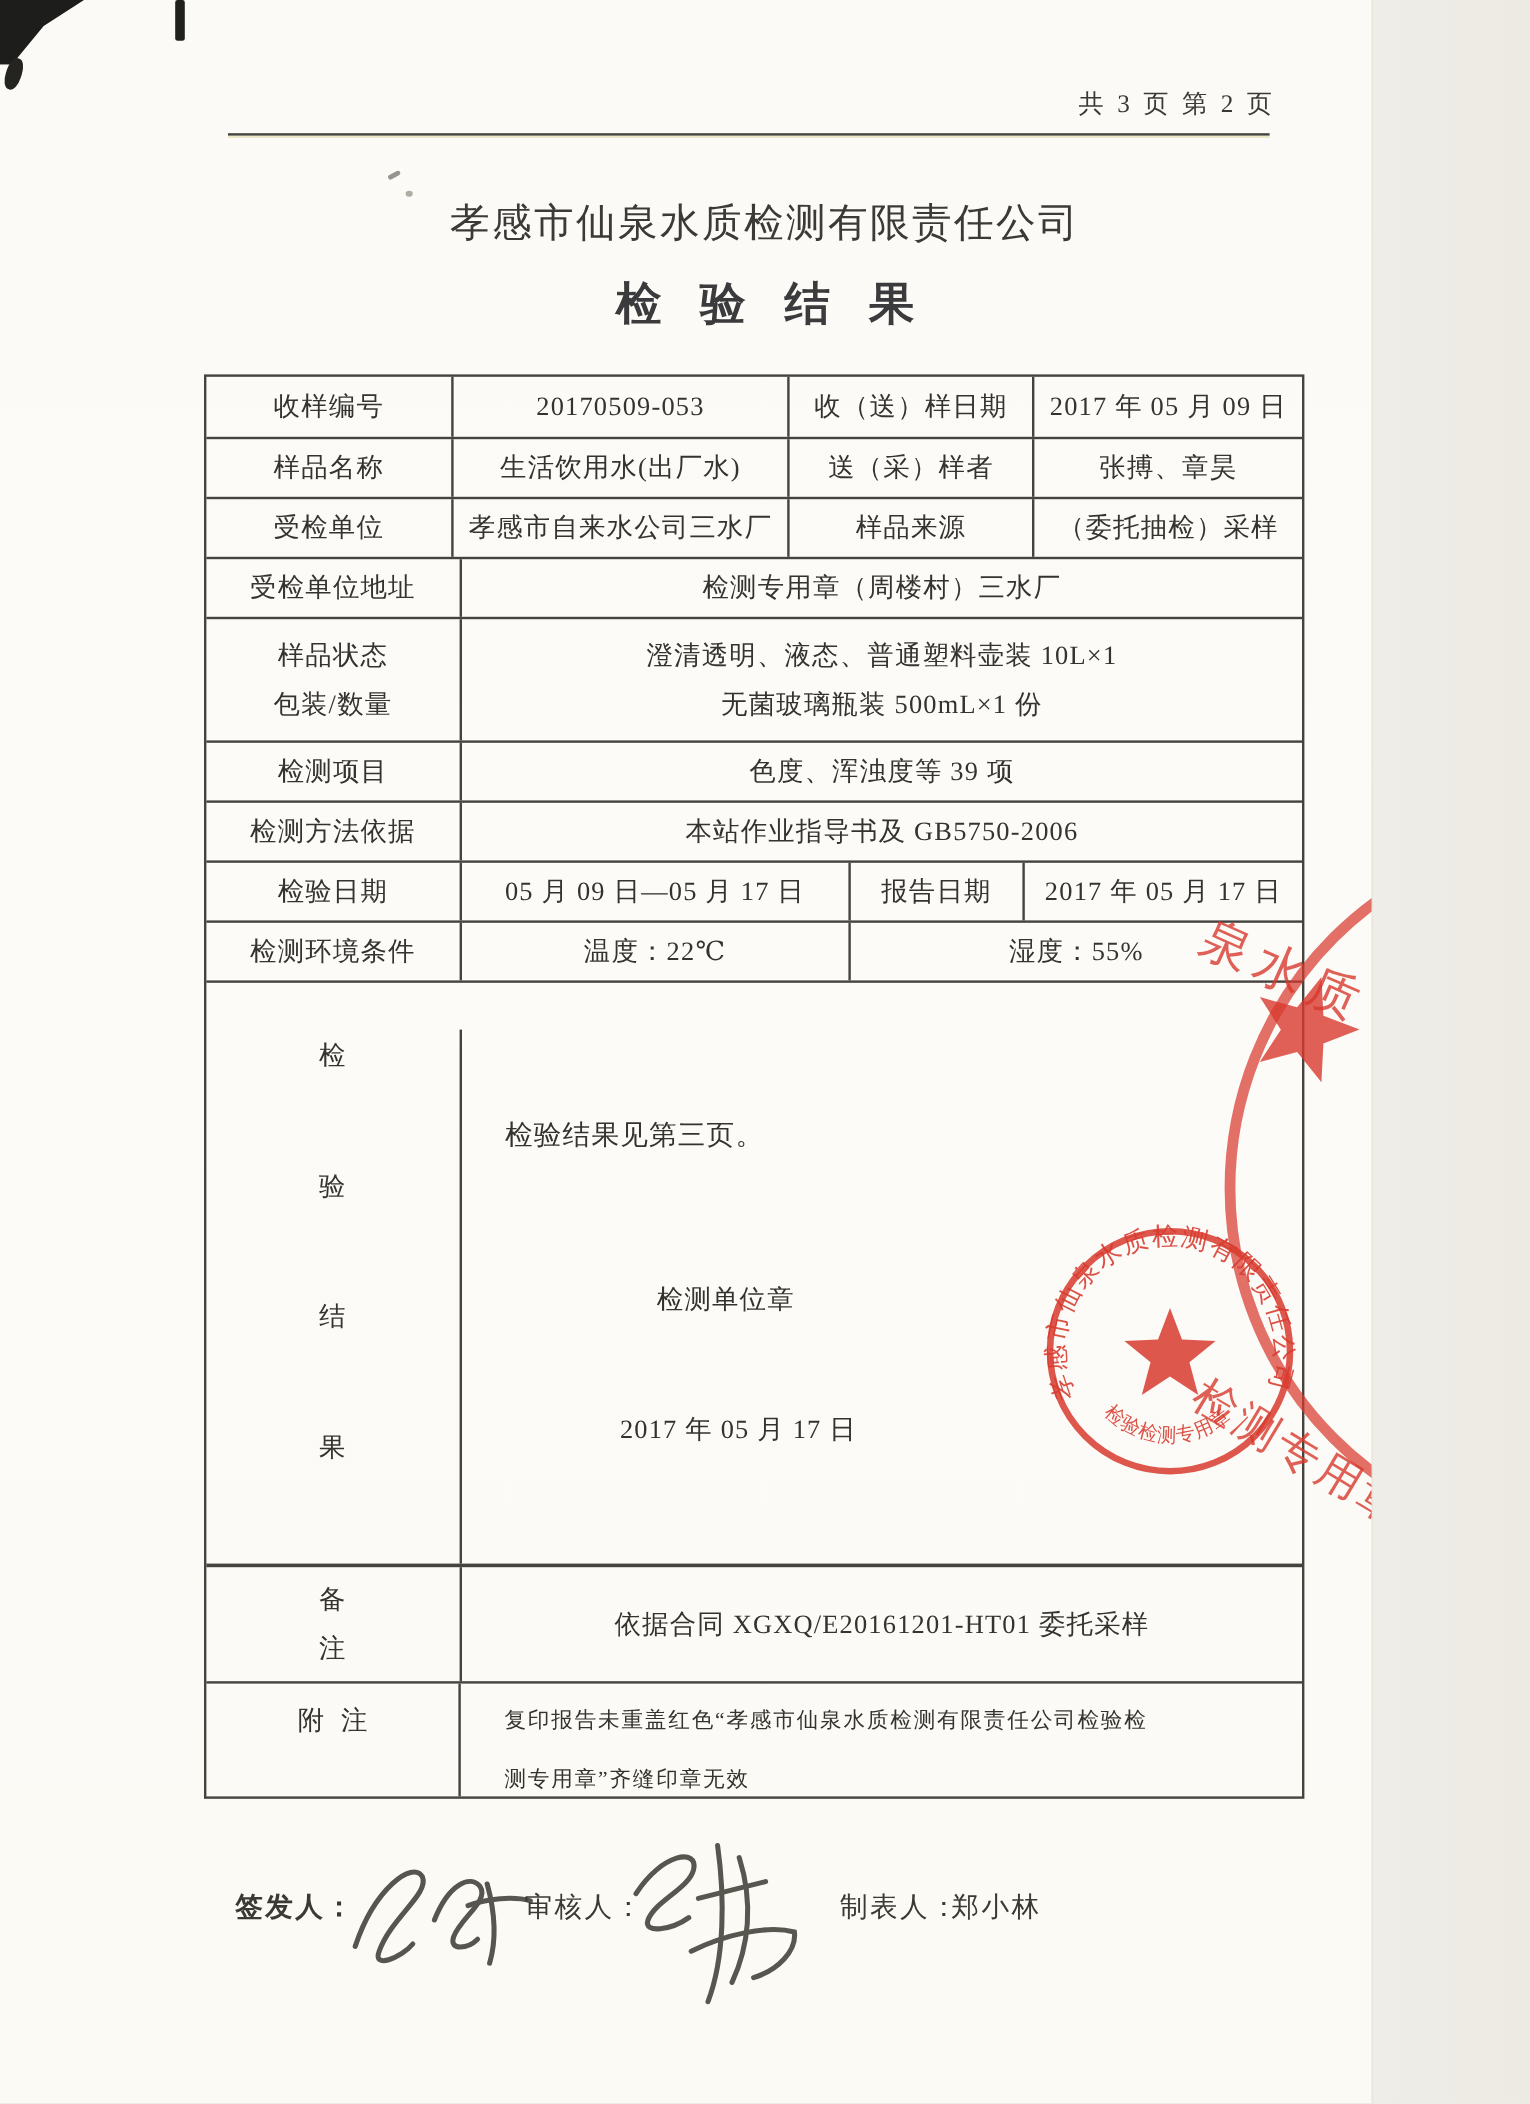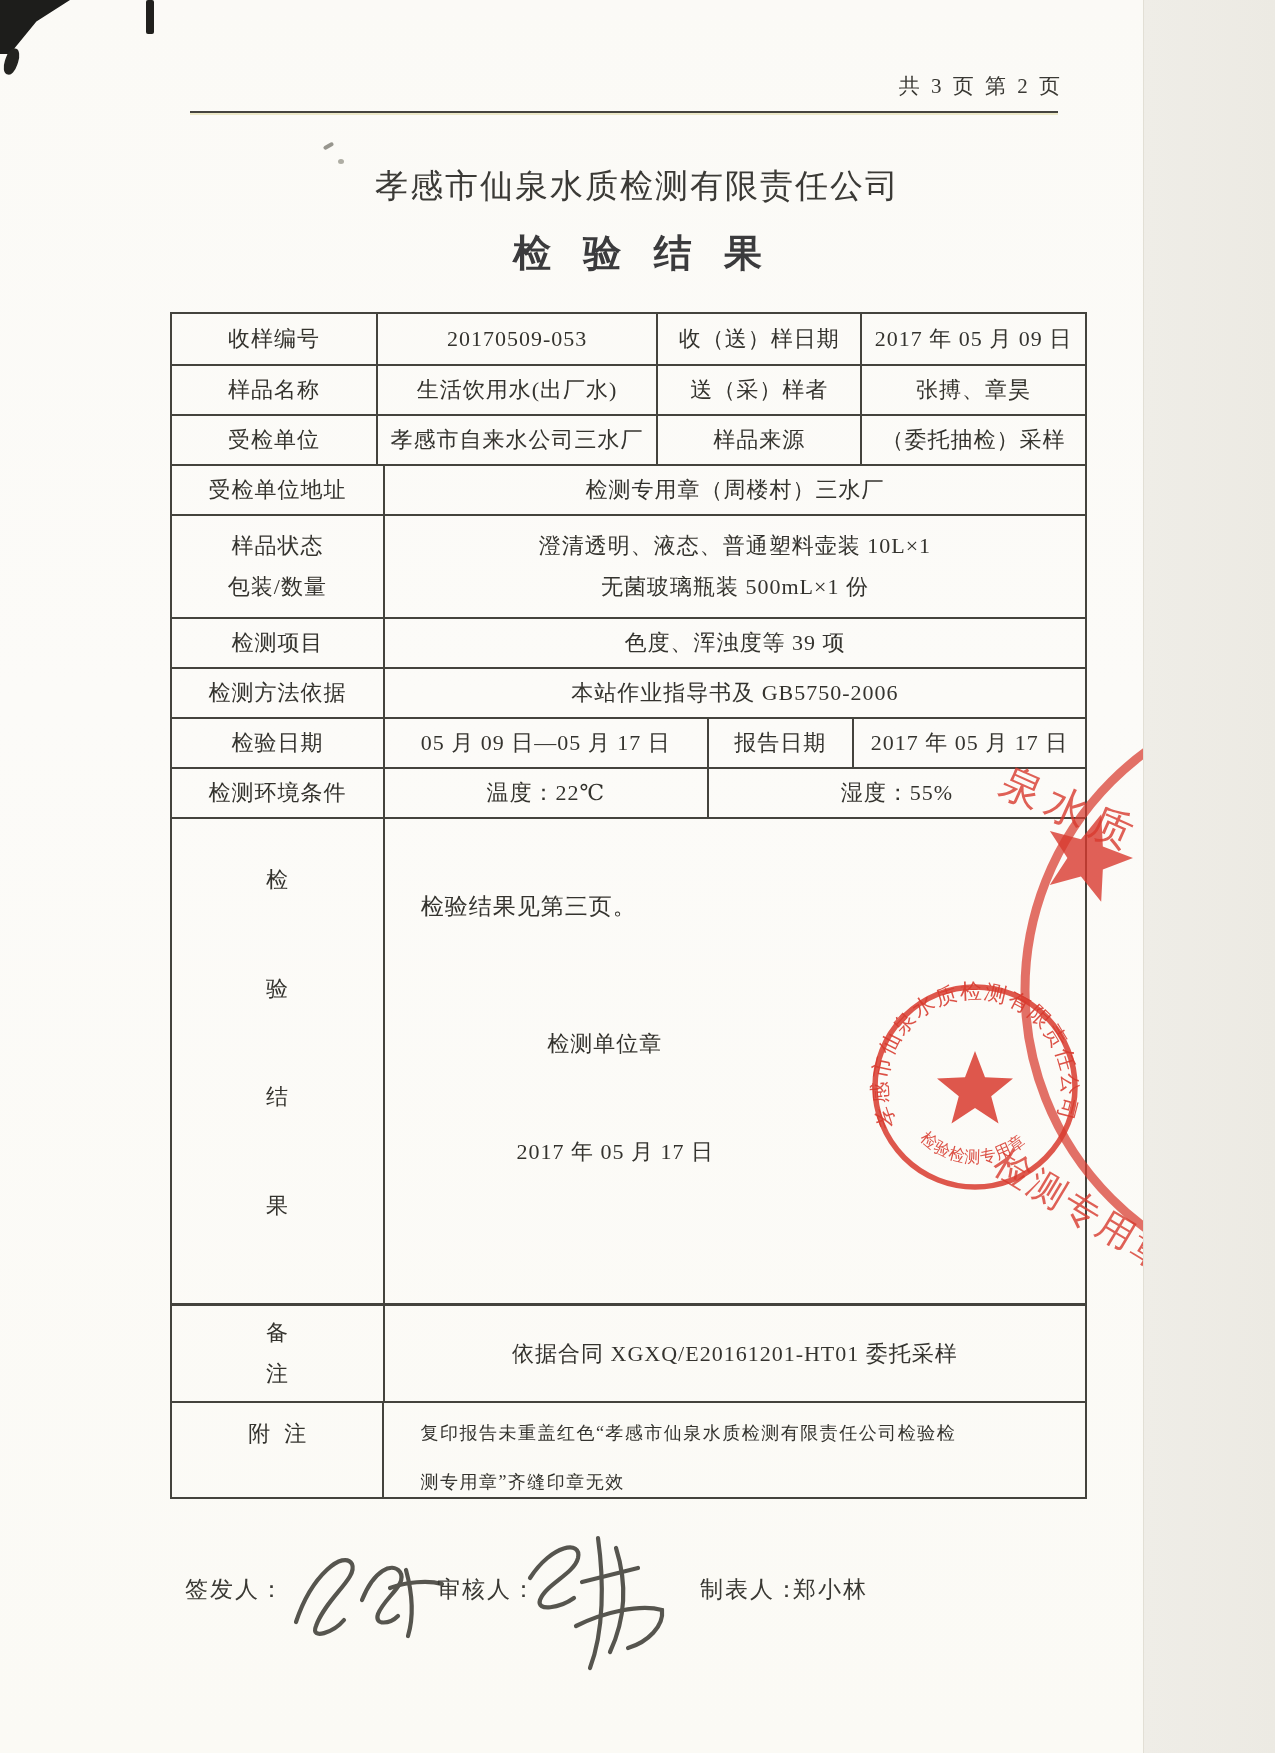--- a/index.html
+++ b/index.html
@@ -34,34 +34,34 @@
   .trow.first{border-top:none;}
   .trow.thick{border-top-width:3px;}
   .h50{height:50px}.h103{height:103px}.h486{height:486px}.h98{height:98px}.h96{height:96px}
   .cell{box-sizing:border-box;display:flex;align-items:center;justify-content:center;
     font-size:22px;letter-spacing:1px;color:#34332e;}
   .cell+.cell{border-left:2px solid #44433d;}
   .w187{width:218px}.w299{width:299px}.w240{width:240px}.w726{width:726px}
   .w335{width:335px}.w150{width:150px}.w241{width:241px}.w391{width:391px}
   .two-line{flex-direction:column;justify-content:center;gap:11px;}
   .vlabel{flex-direction:column;justify-content:space-between;padding:46px 0 82px 0;}
-  .rel{position:relative;}
+  .rel{position:relative;margin-top:39px;}
   .note{position:absolute;left:36px;top:72px;font-size:23px;letter-spacing:1px;}
   .stamp-caption{position:absolute;left:120px;top:210px;width:200px;text-align:center;font-size:22px;color:#33322d;}
   .stamp-date{position:absolute;left:88px;top:318px;width:285px;text-align:center;font-size:22px;color:#33322d;}
   .center-seal{position:absolute;left:470px;top:148px;width:240px;height:240px;}
   .fuzhu-cell{flex-direction:column;justify-content:flex-start;align-items:flex-start;padding:10px 20px 0 36px;gap:9px;}
   .fuzhu-cell .ln{font-size:18px;letter-spacing:1.5px;line-height:40px;}
   .fuzhu-label{align-items:flex-start;padding-top:16px;letter-spacing:14px;text-indent:14px;}
 
   .edge-seal{position:absolute;left:975px;top:700px;width:168px;height:600px;overflow:hidden;}
 
   .footer{position:absolute;left:0;top:1560px;width:1275px;height:160px;}
   .flabel{position:absolute;top:14px;font-size:23px;letter-spacing:2px;color:#3a3934;}
-  .issuer{left:185px;} .reviewer{left:437px;} .preparer{left:700px;} .preparer-name{left:793px;}
+  .issuer{left:196px;font-weight:bold;} .reviewer{left:437px;} .preparer{left:700px;} .preparer-name{left:793px;}
   .sig1{position:absolute;left:278px;top:-20px;}
   .sig2{position:absolute;left:512px;top:-34px;}
   svg text{font-family:"Liberation Serif","DejaVu Serif",serif;}
 </style>
 </head>
 <body>
 
 <div class="page">
 
   <div class="scan-band"></div>

